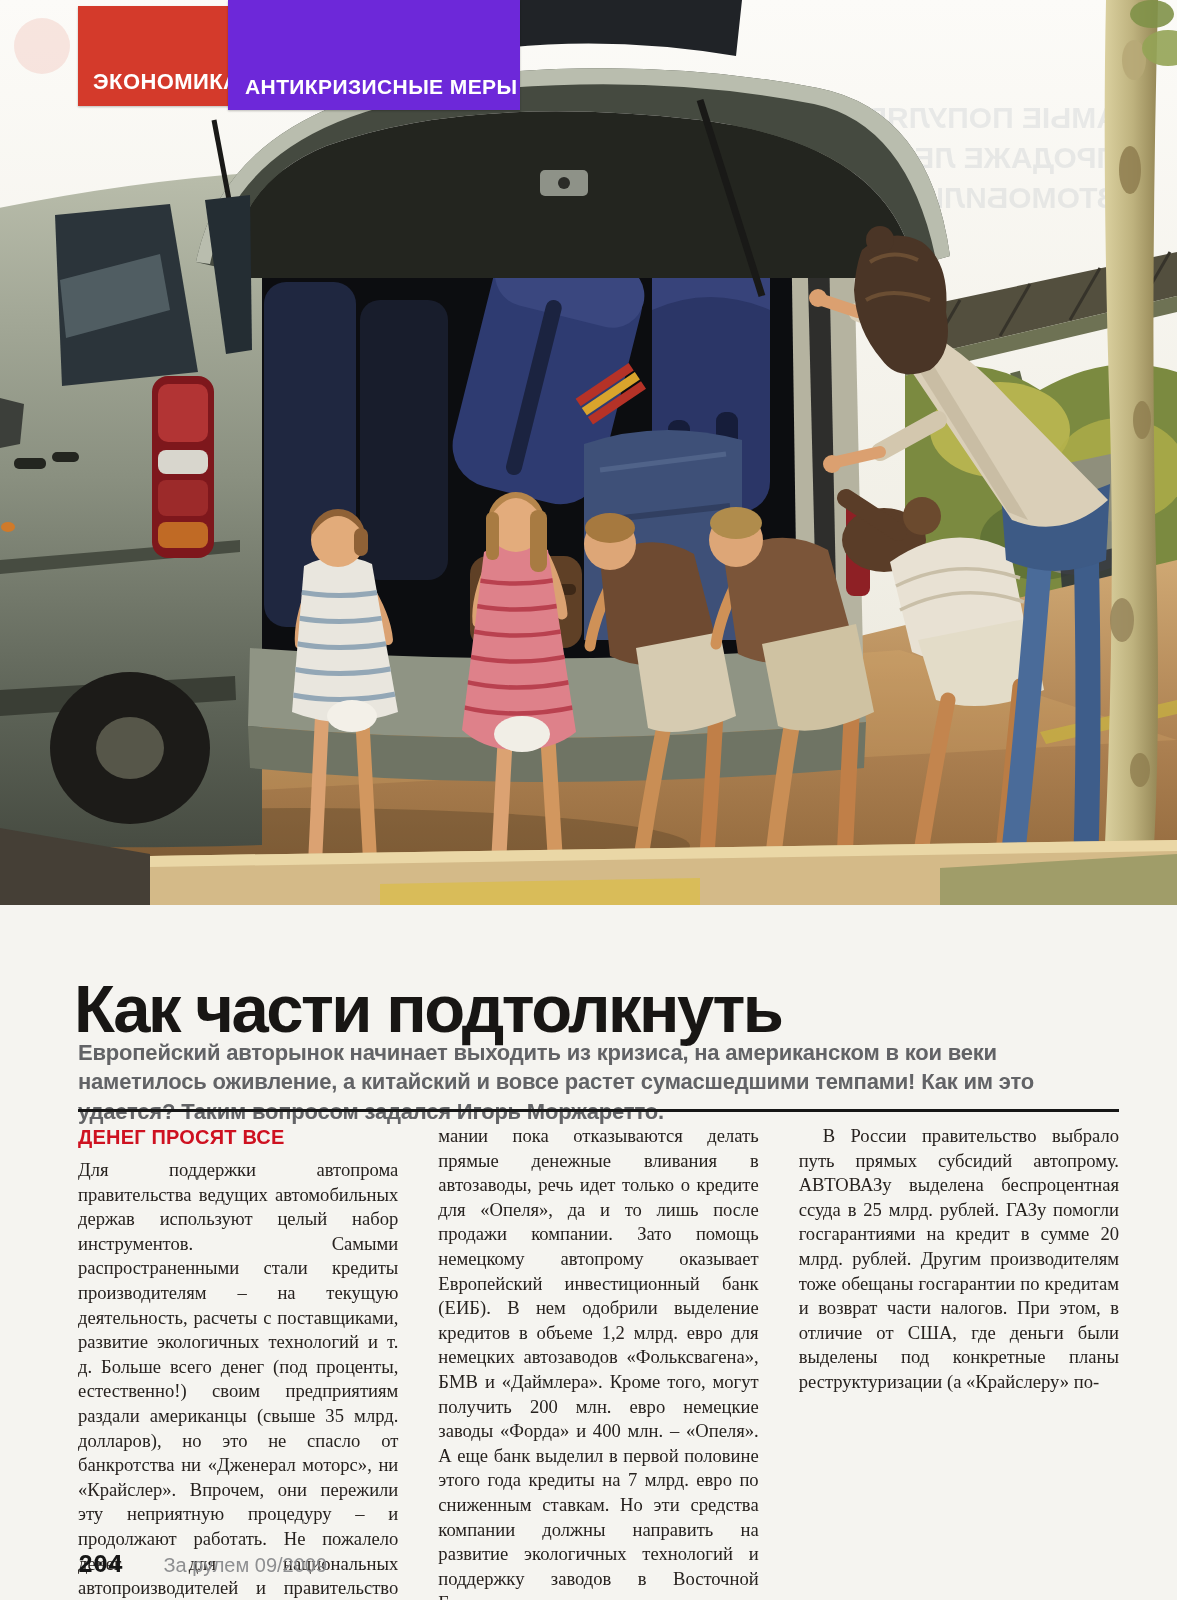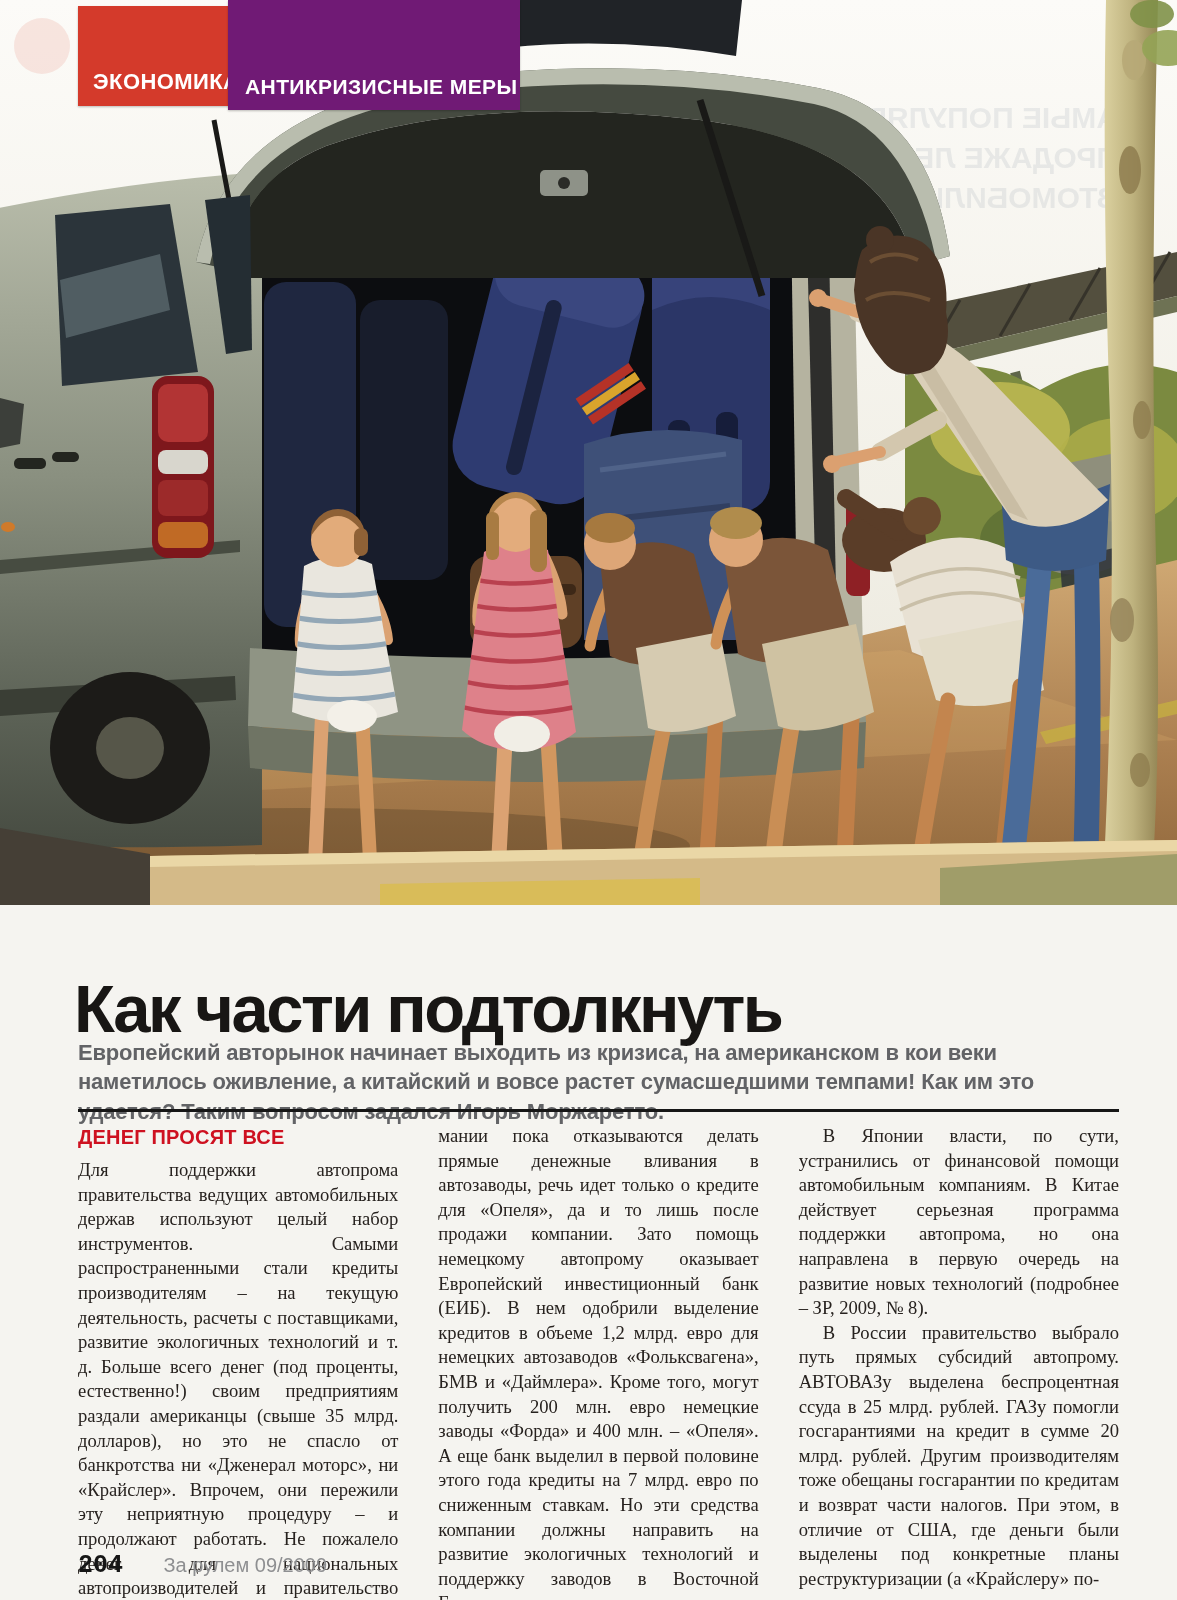--- a/index.html
+++ b/index.html
@@ -6,21 +6,21 @@
   .page {
     position:relative; width:1177px; height:1600px; margin:0 auto;
     background:#f5f4f0; overflow:hidden;
     font-family:"Liberation Sans", sans-serif;
   }
   .photo-wrap { position:absolute; left:0; top:0; width:1177px; height:905px; }
   .photo-wrap svg { display:block; }
 
   .tab { position:absolute; display:flex; align-items:flex-end; color:#fff; font-weight:bold; }
   .tab-red  { left:78px;  top:6px; width:147px; height:89px; background:#d43a2b; padding:0 0 11px 15px; font-size:22px; letter-spacing:.4px; box-shadow:0 1px 2px rgba(0,0,0,.25); }
-  .tab-dark { left:228px; top:0;   width:275px; height:99px; background:#701a75; padding:0 0 11px 17px; font-size:21px; letter-spacing:.4px; box-shadow:0 1px 2px rgba(0,0,0,.25); }
+  .tab-dark { left:228px; top:0;   width:275px; height:99px; background:#6d28d9; padding:0 0 11px 17px; font-size:21px; letter-spacing:.4px; box-shadow:0 1px 2px rgba(0,0,0,.25); }
 
   .headline {
     position:absolute; left:74px; top:925px; width:1060px;
     font-size:67px; font-weight:bold; letter-spacing:-2.5px; color:#181614;
   }
   .lead {
     position:absolute; left:78px; top:1016px; width:1046px;
     font-size:22px; line-height:1.34; font-weight:bold; color:#626366; letter-spacing:-.2px;
   }
   .rule { position:absolute; left:78px; top:1109px; width:1041px; height:3px; background:#161616; }
@@ -347,21 +347,20 @@
 
   <div class="cols">
     <div class="col">
       <h2>ДЕНЕГ ПРОСЯТ ВСЕ</h2>
       <p>Для поддержки автопрома правительства ведущих автомобильных держав используют целый набор инструментов. Самыми распространенными стали кредиты производителям – на текущую деятельность, расчеты с поставщиками, развитие экологичных технологий и т. д. Больше всего денег (под проценты, естественно!) своим предприятиям раздали американцы (свыше 35 млрд. долларов), но это не спасло от банкротства ни «Дженерал моторс», ни «Крайслер». Впрочем, они пережили эту неприятную процедуру – и продолжают работать. Не пожалело денег для национальных автопроизводителей и правительство Франции. А вот власти Гер-</p>
     </div>
     <div class="col">
       <p>мании пока отказываются делать прямые денежные вливания в автозаводы, речь идет только о кредите для «Опеля», да и то лишь после продажи компании. Зато помощь немецкому автопрому оказывает Европейский инвестиционный банк (ЕИБ). В нем одобрили выделение кредитов в объеме 1,2 млрд. евро для немецких автозаводов «Фольксвагена», БМВ и «Даймлера». Кроме того, могут получить 200 млн. евро немецкие заводы «Форда» и 400 млн. – «Опеля». А еще банк выделил в первой половине этого года кредиты на 7 млрд. евро по сниженным ставкам. Но эти средства компании должны направить на развитие экологичных технологий и поддержку заводов в Восточной Европе.</p>
     </div>
     <div class="col">
-      <p class="indent">В Японии власти, по сути, устранились от финансовой помощи автомобильным компаниям. В Китае действует серьезная программа поддержки автопрома, но она направлена в первую очередь на развитие новых технологий (подробнее – ЗР, 2009, № 8).</p>
       <p class="indent">В России правительство выбрало путь прямых субсидий автопрому. АВТОВАЗу выделена беспроцентная ссуда в 25 млрд. рублей. ГАЗу помогли госгарантиями на кредит в сумме 20 млрд. рублей. Другим производителям тоже обещаны госгарантии по кредитам и возврат части налогов. При этом, в отличие от США, где деньги были выделены под конкретные планы реструктуризации (а «Крайслеру» по-</p>
     </div>
   </div>
 
   <div class="footer">
     <span class="pagenum">204</span>
     <span class="issue">За рулем 09/2009</span>
   </div>
 
 </div>

